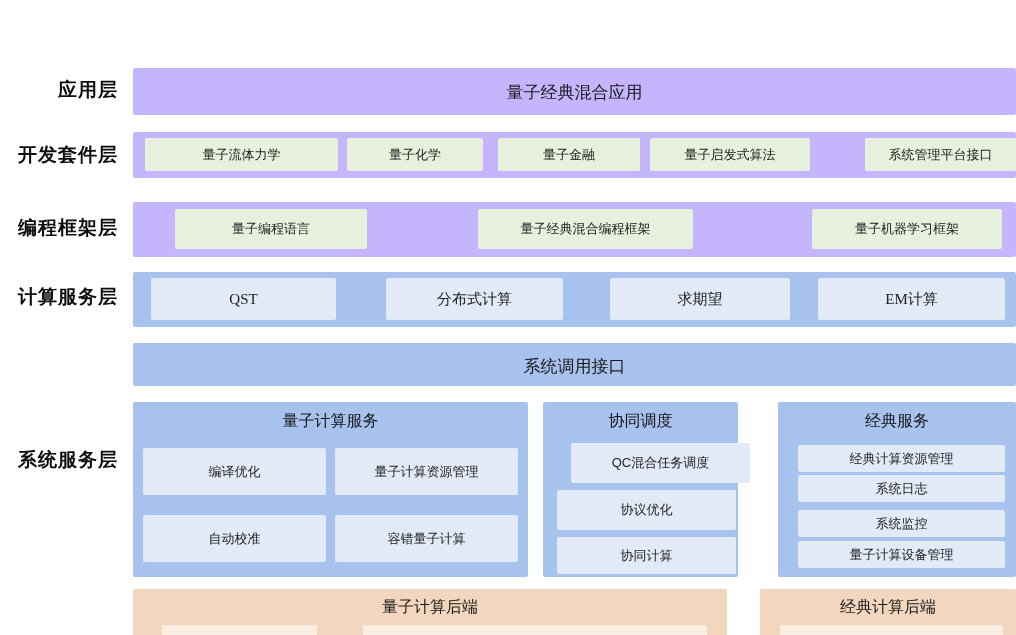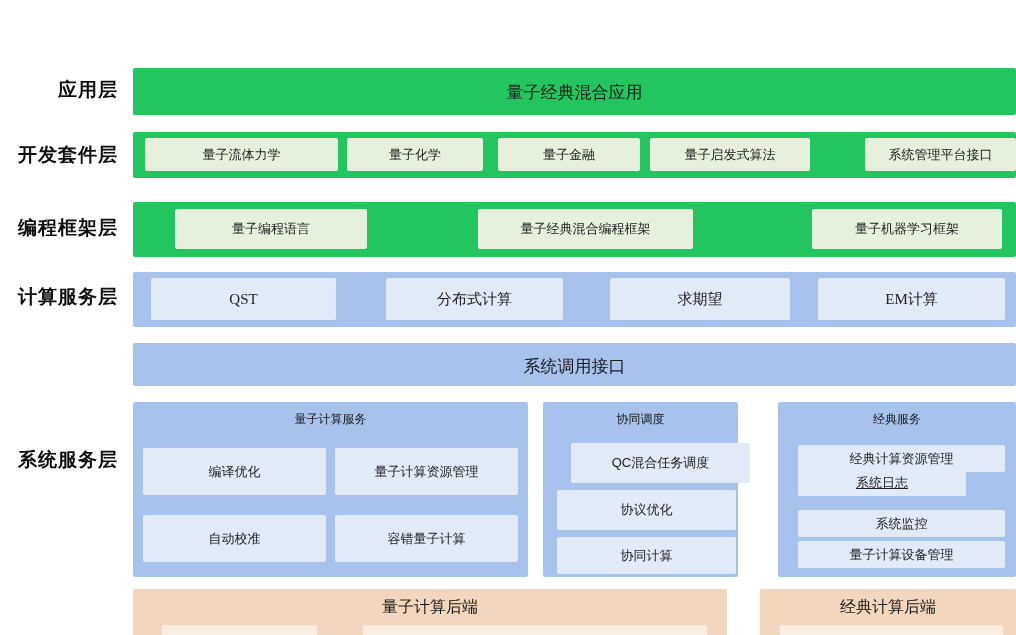--- a/index.html
+++ b/index.html
@@ -14,21 +14,21 @@
     letter-spacing:1px;
   }
   #lbl-app{top:78px;}
   #lbl-devkit{top:143px;}
   #lbl-framework{top:216px;}
   #lbl-compute{top:285px;}
   #lbl-system{top:448px;}
 
   
   .band{position:absolute;left:133px;width:883px;border-radius:2px;}
-  .green{background:#22c55e;text-decoration:underline;}
+  .green{background:#c4b5fd;text-decoration:underline;}
   .blue{background:#a8c2ee;}
   .orange{background:#f2d6bd;}
 
   .band-title{
     position:absolute;left:0;width:100%;text-align:center;
     font-size:17px;font-weight:500;color:#1a1a1a;
   }
 
   
   .item{
@@ -68,37 +68,37 @@
   .cs4{left:685px;width:187px;}
 
   
   #band-syscall{top:343px;height:43px;}
   #band-syscall .band-title{top:12px;}
 
   
   .panel{position:absolute;top:402px;height:175px;border-radius:2px;}
   .panel-title{
     position:absolute;top:9px;left:0;width:100%;text-align:center;
-    font-size:12px;font-weight:500;color:#15151a;
+    font-size:16px;font-weight:500;color:#15151a;
   }
   #panel-quantum{left:133px;width:395px;}
   #panel-coord{left:543px;width:195px;}
   #panel-classical{left:778px;width:238px;}
 
   .q1{left:10px;top:46px;width:183px;height:47px;}
   .q2{left:202px;top:46px;width:183px;height:47px;}
   .q3{left:10px;top:113px;width:183px;height:47px;text-align:center;}
   .q4{left:202px;top:113px;width:183px;height:47px;}
 
   .c1{left:28px;top:41px;width:179px;height:40px;}
   .c2{left:14px;top:88px;width:179px;height:40px;}
   .c3{left:14px;top:135px;width:179px;height:37px;}
 
   .cl1{left:20px;top:43px;width:207px;height:27px;}
-  .cl2{left:20px;top:67px;width:168px;height:27px;text-decoration:underline;}
+  .cl2{left:20px;top:73px;width:207px;height:27px;}
   .cl3{left:20px;top:108px;width:207px;height:27px;}
   .cl4{left:20px;top:139px;width:207px;height:27px;}
 
   
   .backend{position:absolute;top:589px;height:60px;border-radius:2px;}
   .backend .band-title{top:8px;font-size:16px;}
   #backend-quantum{left:133px;width:594px;}
   #backend-classical{left:760px;width:256px;}
   .bq1{left:29px;top:36px;width:155px;height:22px;}
   .bq2{left:230px;top:36px;width:344px;height:22px;}

